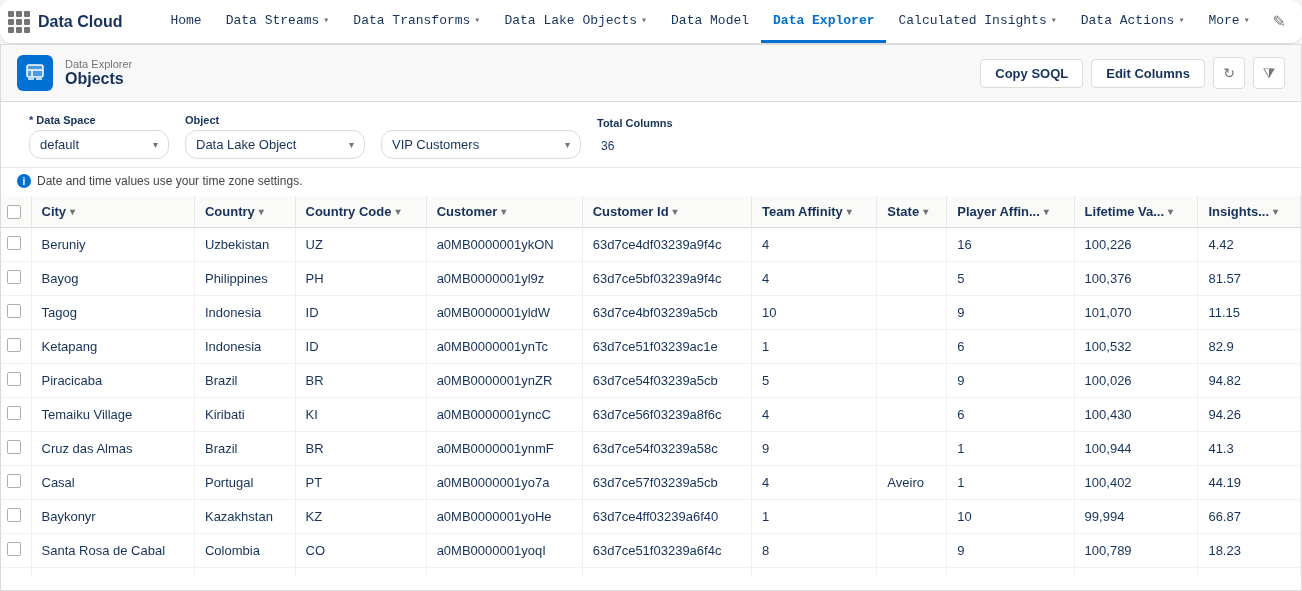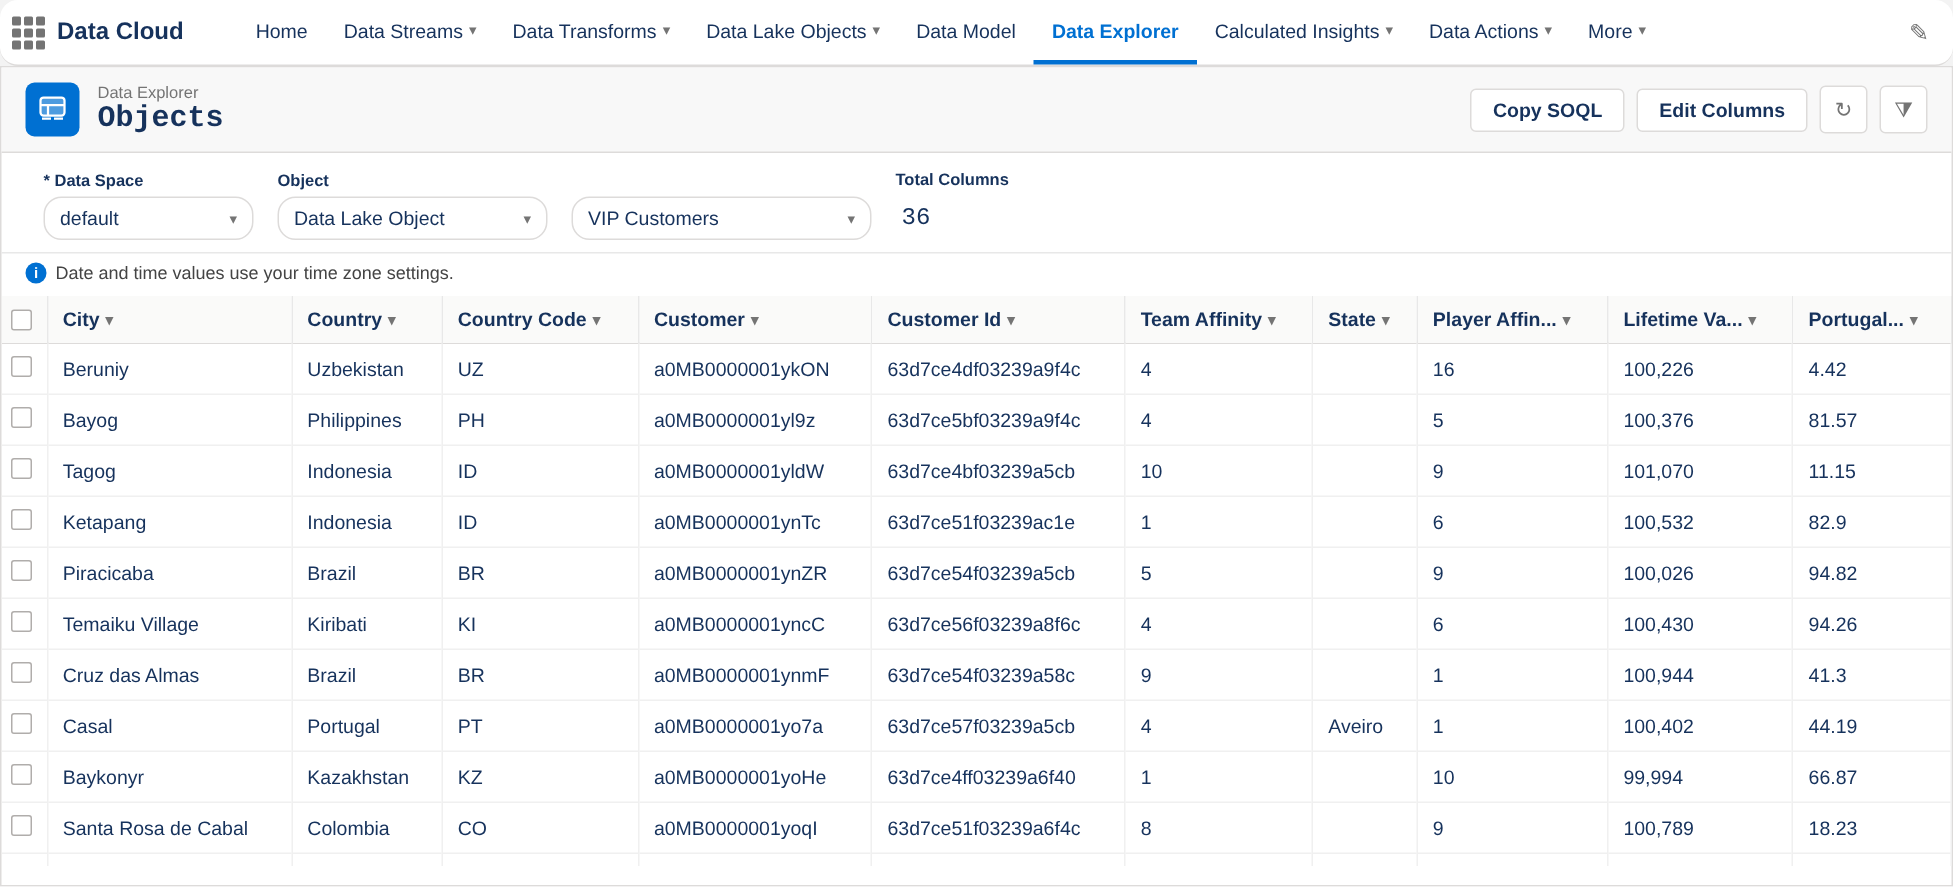--- a/index.html
+++ b/index.html
@@ -50,20 +50,21 @@
       display: flex;
       align-items: center;
       height: 100%;
       padding: 0 12px;
       font-size: 13px;
       color: #16325c;
       cursor: pointer;
       white-space: nowrap;
       position: relative;
       border-bottom: 3px solid transparent;
+      font-family: Liberation Mono, monospace;
     }
     .nav-item.active {
       color: #0070d2;
       border-bottom: 3px solid #0070d2;
       font-weight: 600;
     }
     .nav-item .chevron {
       margin-left: 4px;
       font-size: 10px;
       color: #747474;
@@ -99,24 +100,23 @@
       display: flex; align-items: center; justify-content: center;
       margin-right: 12px;
     }
     .sub-header-icon svg { color: #fff; }
     .sub-header-title-block {}
     .sub-header-subtitle {
       font-size: 11px;
       color: #747474;
     }
     .sub-header-title {
-      font-size: 20px;
+      font-size: 16px;
       font-weight: 700;
       color: #16325c;
-      font-family: Liberation Mono, monospace;
     }
     .sub-header-actions {
       margin-left: auto;
       display: flex;
       gap: 8px;
       align-items: center;
     }
     .btn {
       padding: 6px 14px;
       border: 1px solid #dddbda;
@@ -175,23 +175,22 @@
       display: flex;
       flex-direction: column;
       gap: 4px;
     }
     .total-columns-label {
       font-size: 11px;
       color: #16325c;
       font-weight: 600;
     }
     .total-columns-value {
-      font-size: 16px;
+      font-size: 12px;
       padding: 6px 4px;
-      font-family: Liberation Mono, monospace;
     }
 
     
     .info-bar {
       padding: 6px 16px 8px 16px;
       display: flex;
       align-items: center;
       gap: 6px;
       font-size: 12px;
       color: #444;
@@ -464,21 +463,21 @@
             </div>
           </th>
           <th>
             <div class="th-inner">
               <span>Lifetime Va...</span>
               <span class="sort-icon">▾</span>
             </div>
           </th>
           <th>
             <div class="th-inner">
-              <span>Portugal...</span>
+              <span>Insights...</span>
               <span class="sort-icon">▾</span>
             </div>
           </th>
         </tr>
       </thead>
       <tbody id="table-body">
       <tr>
             <td><span class="checkbox"></span></td>
             <td>Beruniy</td>
             <td>Uzbekistan</td>

